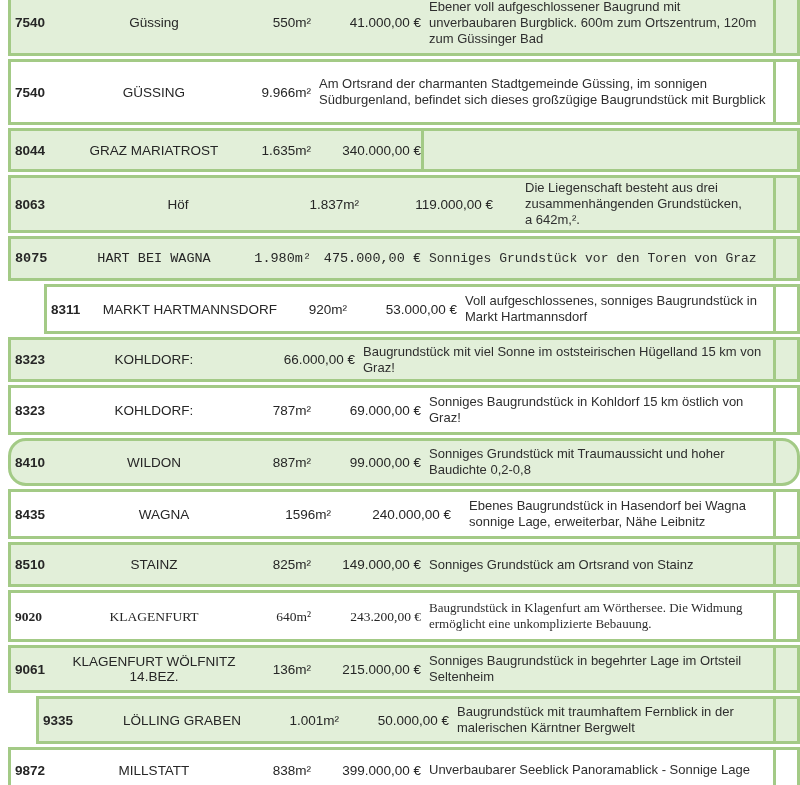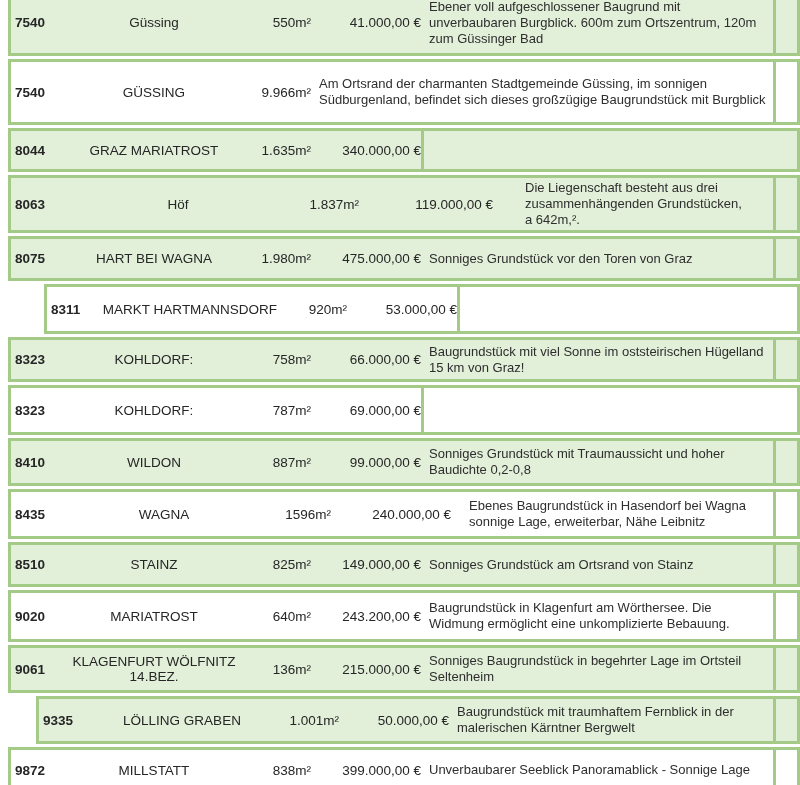--- a/index.html
+++ b/index.html
@@ -56,55 +56,56 @@
 
   <div class="row shaded" style="min-height: 44px; gap: 24px;">
     <div class="cell plz">8063</div>
     <div class="cell loc">Höf</div>
     <div class="cell size">1.837m²</div>
     <div class="cell price">119.000,00 €</div>
     <div class="cell desc">Die Liegenschaft besteht aus drei zusammenhängenden Grundstücken, a 642m,².</div>
     <div class="cell stub"></div>
   </div>
 
-  <div class="row shaded" style="min-height: 45px;">
+  <div class="row shaded" style="min-height: 45px; font-family: Liberation Mono, monospace;">
     <div class="cell plz">8075</div>
     <div class="cell loc">HART BEI WAGNA</div>
     <div class="cell size">1.980m²</div>
     <div class="cell price">475.000,00 €</div>
     <div class="cell desc">Sonniges Grundstück vor den Toren von Graz</div>
     <div class="cell stub"></div>
   </div>
 
   <div class="row" style="min-height: 50px; margin-left: 36px;">
     <div class="cell plz">8311</div>
     <div class="cell loc">MARKT HARTMANNSDORF</div>
     <div class="cell size">920m²</div>
     <div class="cell price">53.000,00 €</div>
+    <div class="cell desc">Voll aufgeschlossenes, sonniges Baugrundstück in Markt Hartmannsdorf</div>
     <div class="cell stub"></div>
   </div>
 
   <div class="row shaded" style="min-height: 45px;">
     <div class="cell plz">8323</div>
     <div class="cell loc">KOHLDORF:</div>
-    <div class="cell size">758m²</div>
     <div class="cell price">66.000,00 €</div>
     <div class="cell desc">Baugrundstück mit viel Sonne im oststeirischen Hügelland 15 km von Graz!</div>
     <div class="cell stub"></div>
   </div>
 
   <div class="row" style="min-height: 50px;">
     <div class="cell plz">8323</div>
     <div class="cell loc">KOHLDORF:</div>
     <div class="cell size">787m²</div>
     <div class="cell price">69.000,00 €</div>
+    <div class="cell desc">Sonniges Baugrundstück in Kohldorf 15 km östlich von Graz!</div>
     <div class="cell stub"></div>
   </div>
 
-  <div class="row shaded" style="min-height: 48px;">
+  <div class="row shaded" style="min-height: 48px; border-radius: 18px;">
     <div class="cell plz">8410</div>
     <div class="cell loc">WILDON</div>
     <div class="cell size">887m²</div>
     <div class="cell price">99.000,00 €</div>
     <div class="cell desc">Sonniges Grundstück mit Traumaussicht und hoher Baudichte 0,2-0,8</div>
     <div class="cell stub"></div>
   </div>
 
   <div class="row" style="min-height: 50px; gap: 10px;">
     <div class="cell plz">8435</div>
@@ -117,23 +118,23 @@
 
   <div class="row shaded" style="min-height: 45px;">
     <div class="cell plz">8510</div>
     <div class="cell loc">STAINZ</div>
     <div class="cell size">825m²</div>
     <div class="cell price">149.000,00 €</div>
     <div class="cell desc">Sonniges Grundstück am Ortsrand von Stainz</div>
     <div class="cell stub"></div>
   </div>
 
-  <div class="row" style="min-height: 52px;">
+  <div class="row" style="min-height: 52px; font-family: Liberation Serif, serif;">
     <div class="cell plz">9020</div>
-    <div class="cell loc">MARIATROST</div>
+    <div class="cell loc">KLAGENFURT</div>
     <div class="cell size">640m²</div>
     <div class="cell price">243.200,00 €</div>
     <div class="cell desc">Baugrundstück in Klagenfurt am Wörthersee. Die Widmung ermöglicht eine unkomplizierte Bebauung.</div>
     <div class="cell stub"></div>
   </div>
 
   <div class="row shaded" style="min-height: 48px;">
     <div class="cell plz">9061</div>
     <div class="cell loc">KLAGENFURT WÖLFNITZ 14.BEZ.</div>
     <div class="cell size">136m²</div>

